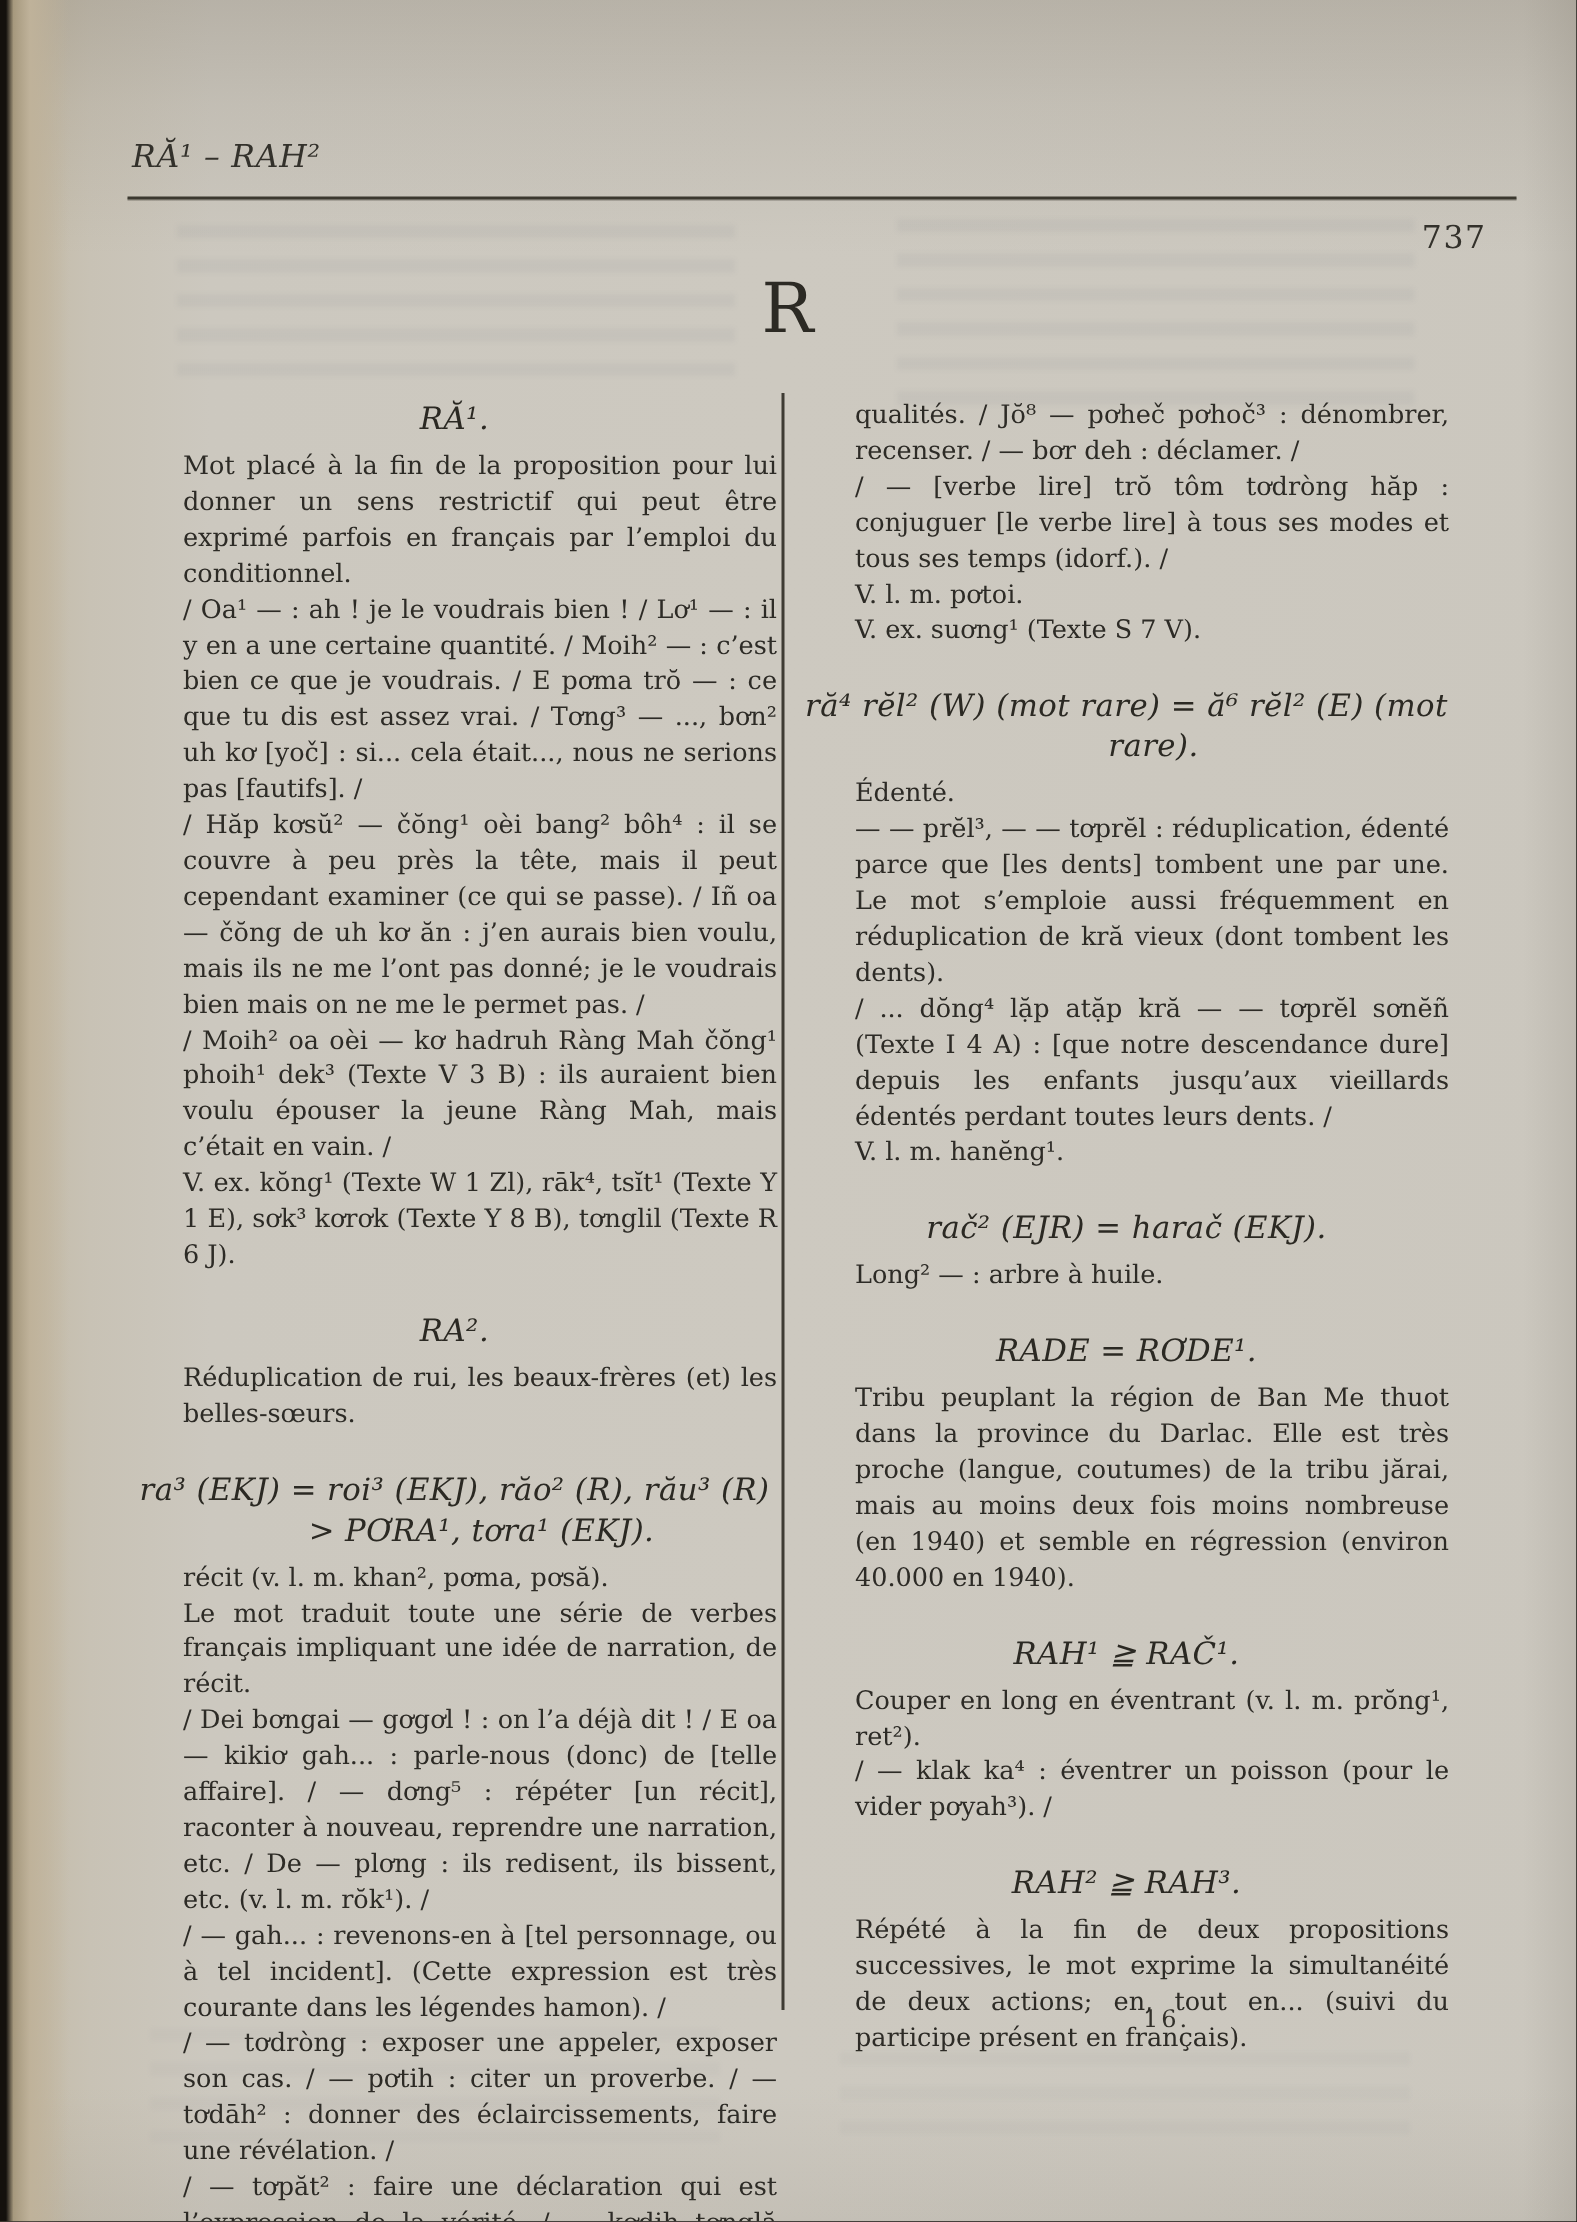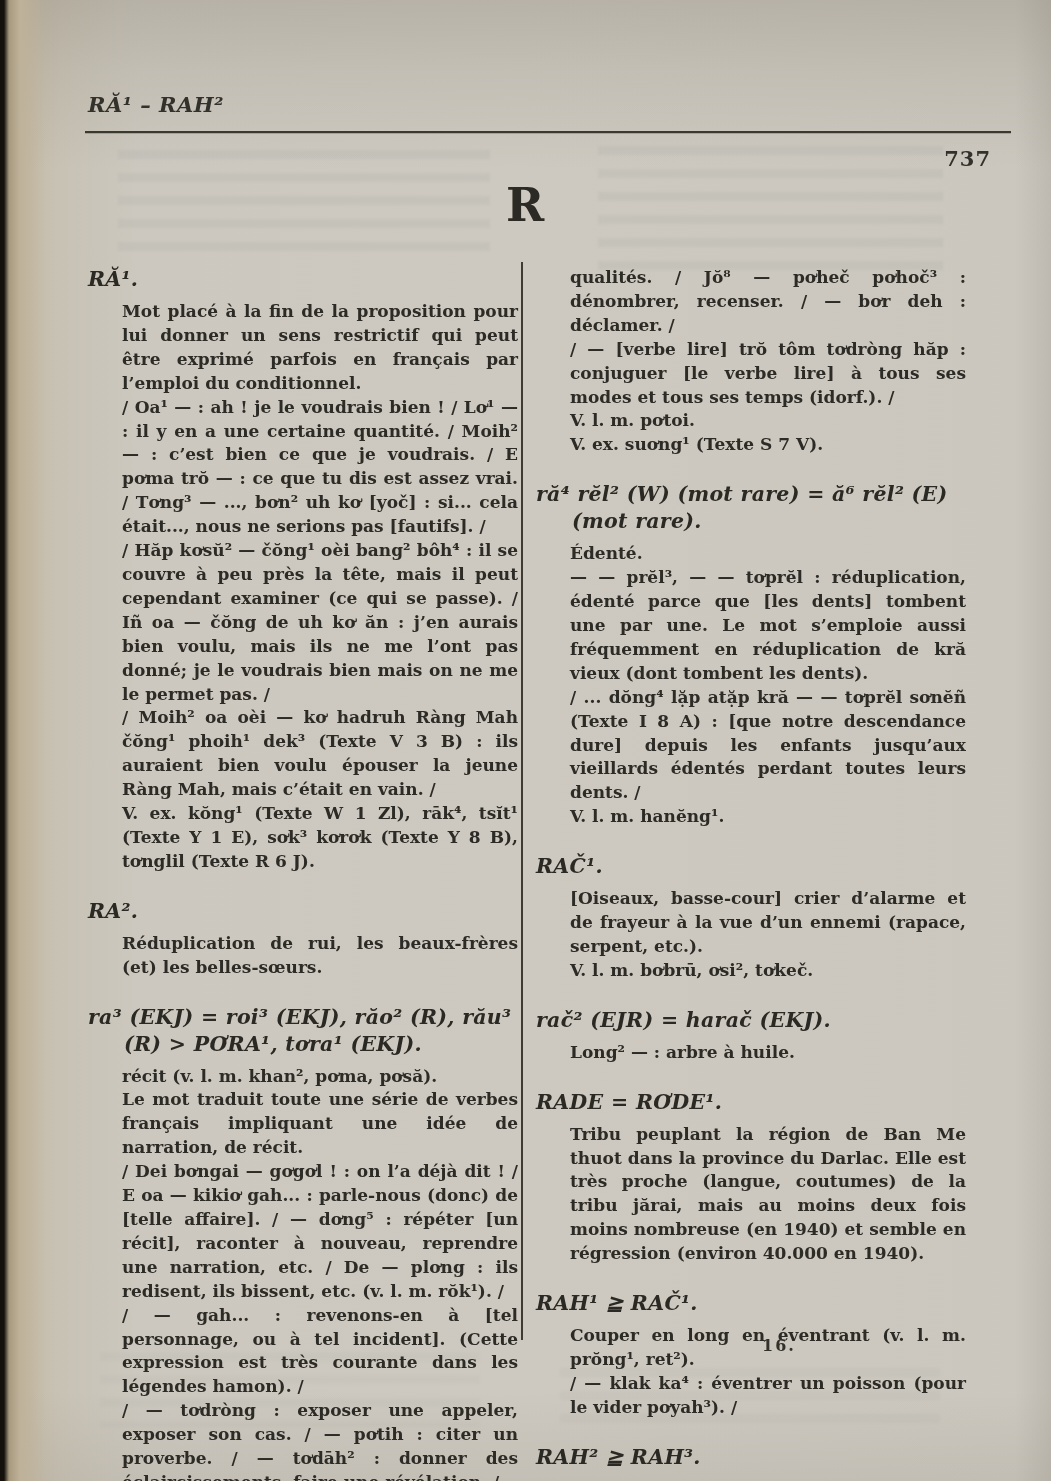--- a/index.html
+++ b/index.html
@@ -9,21 +9,20 @@
     font-family:"DejaVu Serif","Liberation Serif",serif;
   }
   .page {
     position:relative; width:1051px; height:1481px; overflow:hidden;
     background:
       linear-gradient(180deg, rgba(108,98,82,.22) 0px, rgba(108,98,82,.10) 70px, rgba(0,0,0,0) 170px),
       linear-gradient(270deg, rgba(100,95,85,.13) 0px, rgba(0,0,0,0) 36px),
       linear-gradient(0deg, rgba(115,105,90,.10) 0px, rgba(0,0,0,0) 90px),
       linear-gradient(90deg, #c2b8a2 0px, #c8c2b5 60px, #ccc8bf 140px, #cdc9c0 520px, #cbc7be 1051px);
     color:#2d2b26;
-    font-weight:bold;
   }
   .edge-left {
     position:absolute; left:0; top:0; width:46px; height:100%;
     background:linear-gradient(90deg, #14110d 0px, #14110d 4px, #a6997e 9px, #bfb29a 20px, rgba(199,193,182,0) 46px);
     pointer-events:none;
   }
   .ghost {
     position:absolute; filter:blur(1.6px); opacity:.5; pointer-events:none;
     background:repeating-linear-gradient(180deg, rgba(104,110,122,.14) 0px, rgba(104,110,122,.14) 9px, rgba(0,0,0,0) 9px, rgba(0,0,0,0) 23px);
   }
@@ -53,21 +52,21 @@
     background:#3e3b33;
   }
   .column { position:absolute; top:266px; font-size:17px; line-height:23.9px; }
   .column.left  { left:88px;  width:430px; }
   .column.right { left:536px; width:430px; }
 
   .entry { margin-bottom:24px; }
   .headword {
     font-style:italic; font-size:20.5px; line-height:27px;
     padding-left:36px; text-indent:-36px; margin:0 0 7px 0;
-    color:#2b2923; letter-spacing:.3px;
+    color:#2b2923; letter-spacing:.3px;text-align:center;
   }
   .para {
     margin:0; padding-left:34px; text-align:justify;
     color:#2d2b26;
   }
   .footer-mark {
     position:absolute; left:762px; top:1336px; font-size:16px; letter-spacing:2px; color:#33312b;
   }
 </style>
 </head>
@@ -117,27 +116,22 @@
       <div class="entry">
         <p class="para">qualités. / Jŏ⁸ — pơheč pơhoč³ : dénombrer, recenser. / — bơr deh : déclamer. /</p>
         <p class="para">/ — [verbe lire] trŏ tôm tơdròng hăp : conjuguer [le verbe lire] à tous ses modes et tous ses temps (idorf.). /</p>
         <p class="para">V. l. m. pơtoi.</p>
         <p class="para">V. ex. suơng¹ (Texte S 7 V).</p>
       </div>
       <div class="entry">
         <div class="headword">ră⁴ rĕl² (W) (mot rare) = ă⁶ rĕl² (E) (mot rare).</div>
         <p class="para">Édenté.</p>
         <p class="para">— — prĕl³, — — tơprĕl : réduplication, édenté parce que [les dents] tombent une par une. Le mot s’emploie aussi fréquemment en réduplication de kră vieux (dont tombent les dents).</p>
-        <p class="para">/ ... dŏng⁴ lặp atặp kră — — tơprĕl sơnĕñ (Texte I 8 A) : [que notre descendance dure] depuis les enfants jusqu’aux vieillards édentés perdant toutes leurs dents. /</p>
+        <p class="para">/ ... dŏng⁴ lặp atặp kră — — tơprĕl sơnĕñ (Texte I 4 A) : [que notre descendance dure] depuis les enfants jusqu’aux vieillards édentés perdant toutes leurs dents. /</p>
         <p class="para">V. l. m. hanĕng¹.</p>
-      </div>
-      <div class="entry">
-        <div class="headword">RAČ¹.</div>
-        <p class="para">[Oiseaux, basse-cour] crier d’alarme et de frayeur à la vue d’un ennemi (rapace, serpent, etc.).</p>
-        <p class="para">V. l. m. bơbrū, ơsi², tơkeč.</p>
       </div>
       <div class="entry">
         <div class="headword">rač² (EJR) = harač (EKJ).</div>
         <p class="para">Long² — : arbre à huile.</p>
       </div>
       <div class="entry">
         <div class="headword">RADE = RƠDE¹.</div>
         <p class="para">Tribu peuplant la région de Ban Me thuot dans la province du Darlac. Elle est très proche (langue, coutumes) de la tribu jărai, mais au moins deux fois moins nombreuse (en 1940) et semble en régression (environ 40.000 en 1940).</p>
       </div>
       <div class="entry">

